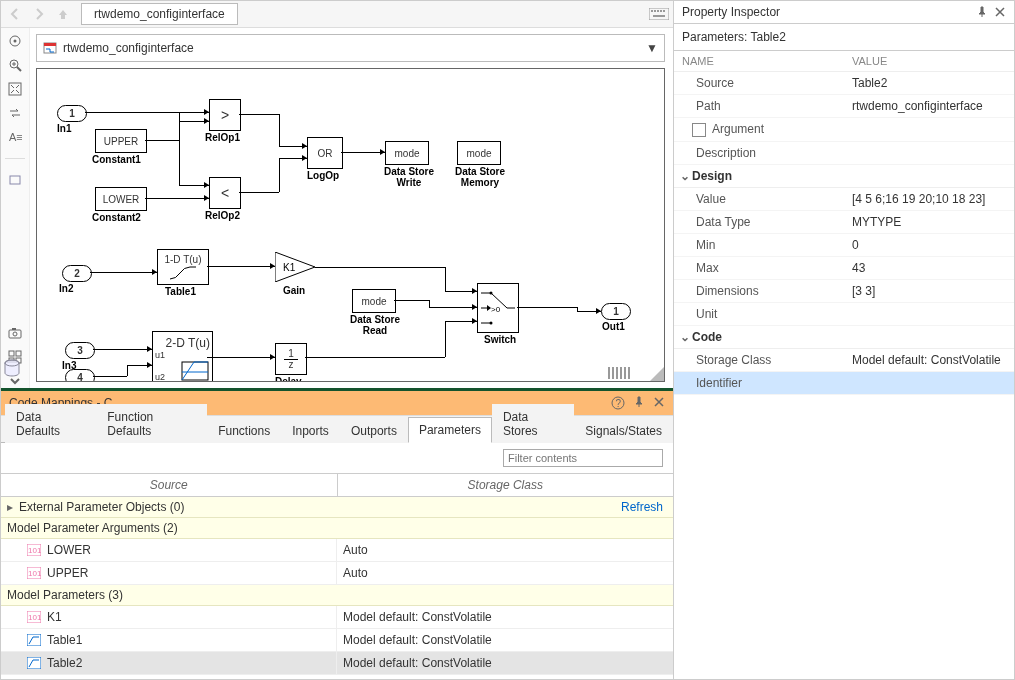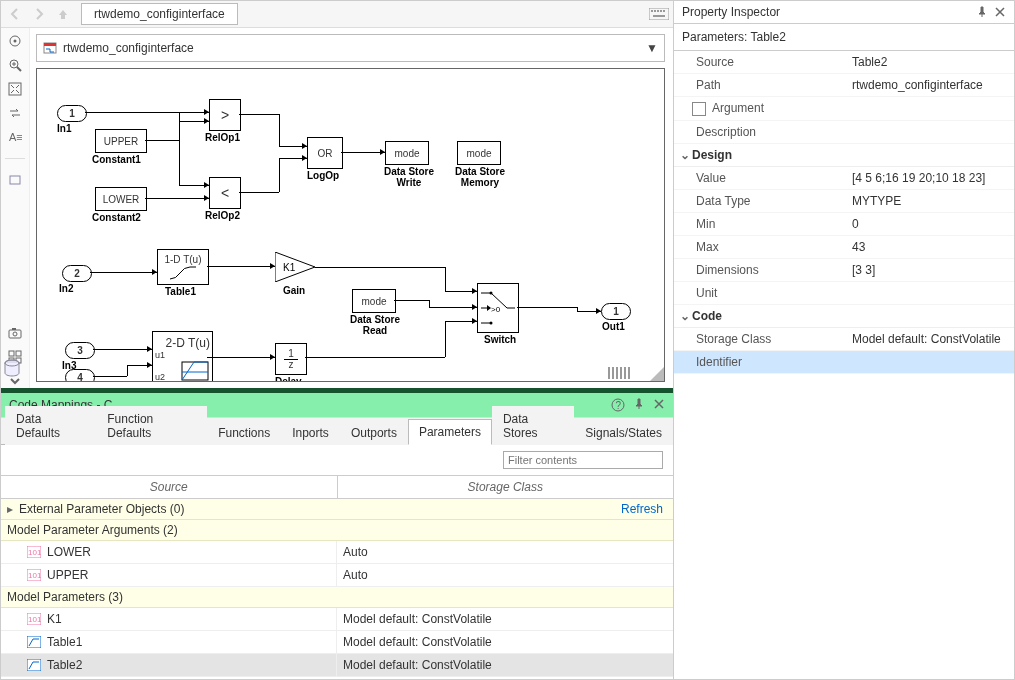--- a/index.html
+++ b/index.html
@@ -29,21 +29,21 @@
 
 
 .blk{position:absolute;border:1px solid #000;background:#fff;font-size:10px;display:flex;align-items:center;justify-content:center}
 .port{position:absolute;border:1px solid #000;border-radius:9px;width:28px;height:15px;background:#fff;font-size:10px;display:flex;align-items:center;justify-content:center;font-weight:bold}
 .lbl{position:absolute;font-size:10px;color:#000;font-weight:bold}
 .wire{position:absolute;background:#000;height:1px}
 .wirev{position:absolute;background:#000;width:1px}
 .arrowr{position:absolute;width:0;height:0;border-top:3px solid transparent;border-bottom:3px solid transparent;border-left:5px solid #000}
 
 
-.cm-title{height:24px;display:flex;align-items:center;padding:0 8px;border-top:5px solid #14532d;border-bottom:1px solid #ddd;background:#86efac}
+.cm-title{height:24px;display:flex;align-items:center;padding:0 8px;border-top:3px solid #14532d;border-bottom:1px solid #ddd;background:#fdba74}
 .cm-title .icons{margin-left:auto;display:flex;gap:8px;color:#666}
 .tabs{height:26px;display:flex;align-items:flex-end;background:#f3f3f3;border-bottom:1px solid #bbb;padding-left:4px;gap:0}
 .tab{padding:5px 10px;border:1px solid transparent;border-bottom:none;color:#333;cursor:pointer;position:relative;top:1px;background:#f3f3f3}
 .tab.active{background:#fff;border-color:#bbb;border-bottom:1px solid #fff}
 .filter-row{display:flex;justify-content:flex-end;padding:6px 10px}
 .filter-row input{width:150px;font-size:11px;padding:2px 4px;border:1px solid #aaa}
 
 .param-table{flex:1;display:flex;flex-direction:column;border-top:1px solid #ccc;overflow:auto}
 .pt-head{display:flex;background:#fff;border-bottom:1px solid #ccc}
 .pt-head>div{flex:1;text-align:center;font-style:italic;color:#666;padding:4px}
@@ -465,20 +465,24 @@
           </span>
       <span>
             <svg width="12" height="12">
               <path d="M2 2l8 8M10 2l-8 8" stroke="#666" stroke-width="1.5"></path>
             </svg>
           </span>
     </span>
   </div>
   <div class="pi-sub">Parameters: Table2</div>
   <div class="pi-table">
+    <div class="pi-head">
+          <div>NAME</div>
+          <div>VALUE</div>
+        </div>
     <div class="pi-row">
           <div class="n">Source</div>
           <div class="v">Table2</div>
         </div>
     <div class="pi-row">
           <div class="n">Path</div>
           <div class="v">rtwdemo_configinterface</div>
         </div>
     <div class="pi-row">
           <div class="n" style="padding-left:18px"><span class="pi-check"></span><span>Argument</span></div>

